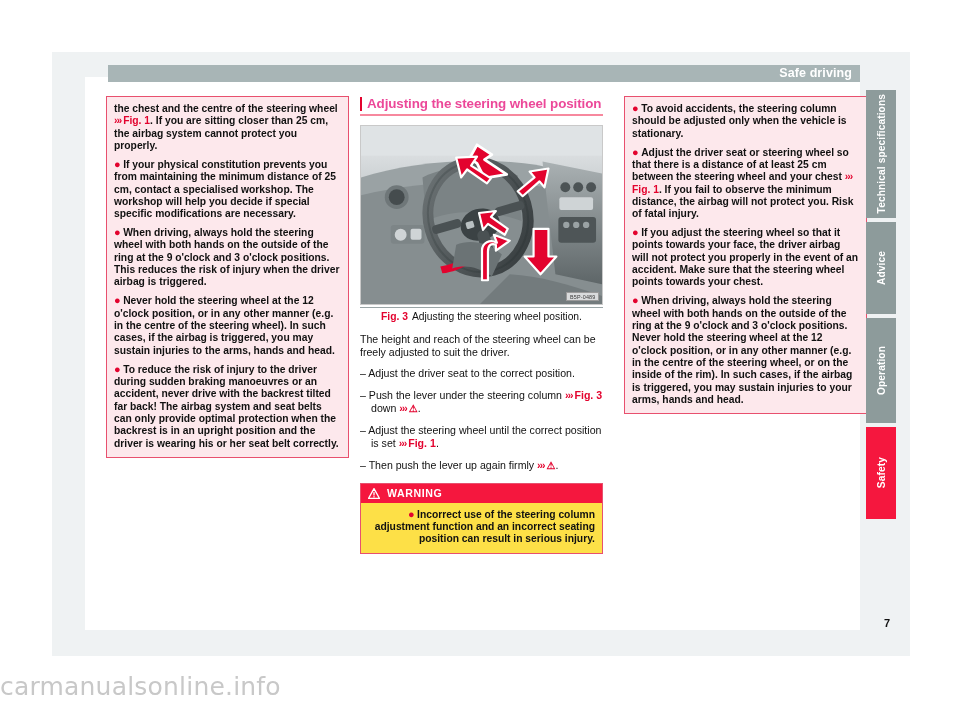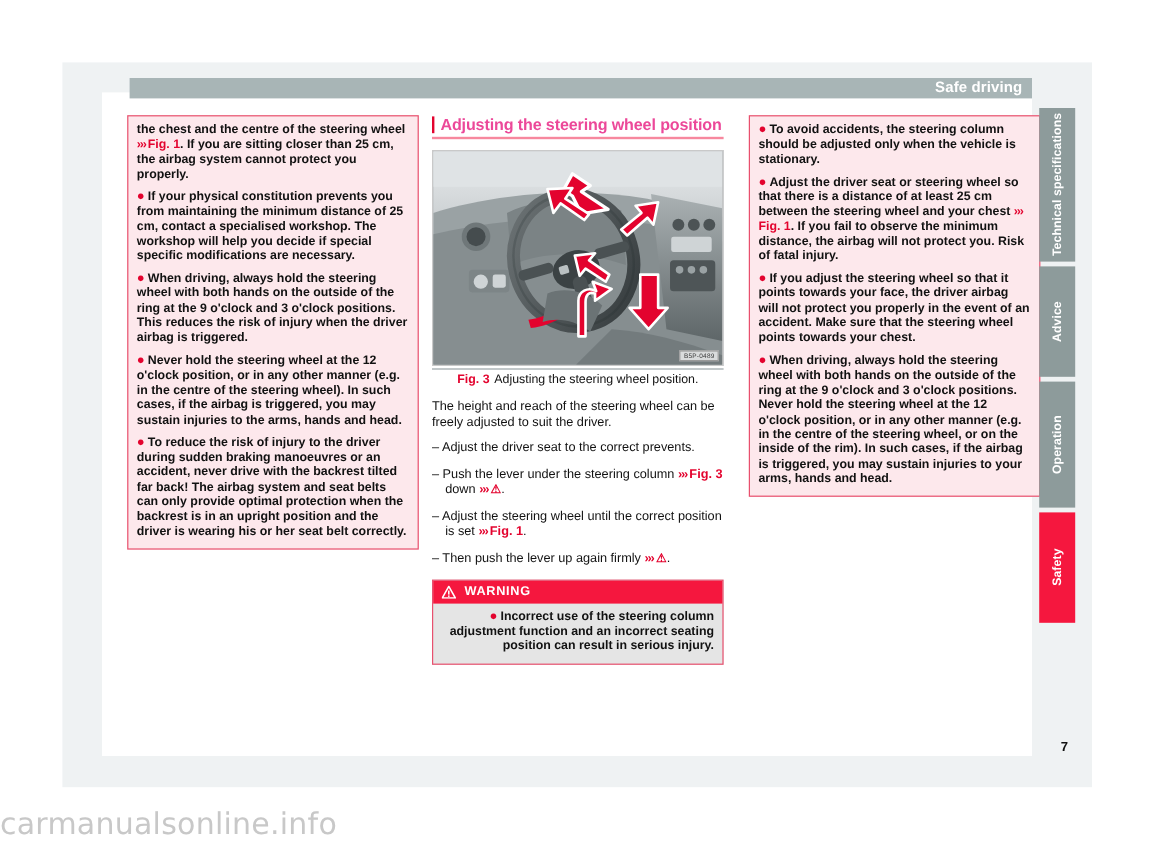--- a/index.html
+++ b/index.html
@@ -66,21 +66,21 @@
   .bullet {
     color: #e3032e;
     font-size: 11px;
     line-height: 1;
     margin-right: 2.5px;
   }
   .fig-ref { color: #e3032e; font-weight: bold; }
   .chev { color: #e3032e; font-weight: bold; letter-spacing: -1px; }
 
   
-  .warn-titled { border: 1.3px solid #e8506e; background: #e5e5e5; }
+  .warn-titled { border: 1.3px solid #e8506e; background: #fde047; }
   .warn-titled .bar {
     background: #f5173e;
     color: #ffffff;
     font-size: 10.6px;
     font-weight: bold;
     letter-spacing: .6px;
     padding: 3px 7px 3.5px 7px;
     display: flex; align-items: center; gap: 7px;
   }
   .warn-titled .bar .tri { display: block; }
@@ -299,21 +299,21 @@
         </svg>
         <div class="fig-code">B5P-0489</div>
       </div>
       <div class="fig-cap">
         <span class="lbl">Fig. 3</span><span>Adjusting the steering wheel position.</span>
       </div>
     </div>
 
     <div class="prose" id="mid-body">
         <p>The height and reach of the steering wheel can be freely adjusted to suit the driver.</p>
-        <p class="step">– Adjust the driver seat to the correct prevents.</p>
+        <p class="step">– Adjust the driver seat to the correct position.</p>
         <p class="step">– Push the lever under the steering column <span class="chev">››› </span><span class="fig-ref">Fig. 3</span> down <span class="chev">››› </span><span class="fig-ref" style="font-size:10px;">⚠</span>.</p>
         <p class="step">– Adjust the steering wheel until the correct position is set <span class="chev">››› </span><span class="fig-ref">Fig. 1</span>.</p>
         <p class="step">– Then push the lever up again firmly <span class="chev">››› </span><span class="fig-ref" style="font-size:10px;">⚠</span>.</p>
       </div>
 
     <div class="warn-titled" style="margin-top:11px;">
       <div class="bar">
         <svg class="tri" width="12" height="11" viewBox="0 0 12 11">
           <path d="M6 0.6 L11.5 10.4 L0.5 10.4 Z" fill="none" stroke="#ffffff" stroke-width="1.3" stroke-linejoin="round"></path>
           <rect x="5.35" y="4.1" width="1.3" height="3.4" fill="#ffffff"></rect>

